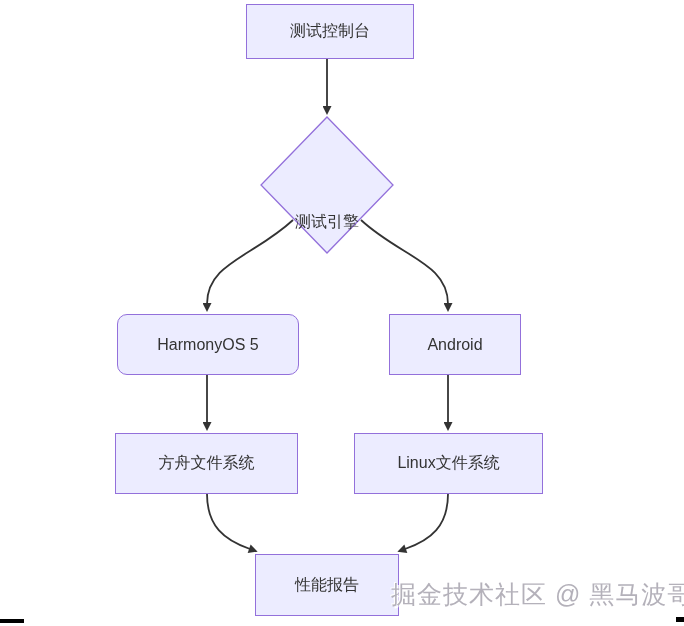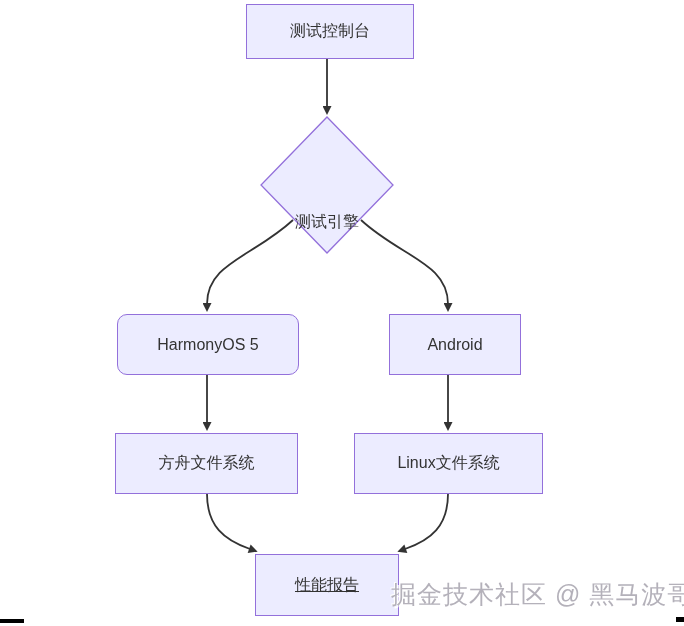--- a/index.html
+++ b/index.html
@@ -107,21 +107,21 @@
   </div>
 
   <div class="node" style="left:115px; top:433px; width:183px; height:61px;font-family:Liberation Mono, monospace;">
     <span>方舟文件系统</span>
   </div>
 
   <div class="node" style="left:354px; top:433px; width:189px; height:61px;">
     <span>Linux文件系统</span>
   </div>
 
-  <div class="node" style="left:255px; top:554px; width:144px; height:62px;text-decoration:underline;">
+  <div class="node" style="left:255px; top:554px; width:144px; height:62px;">
     <span>性能报告</span>
   </div>
 
   <div class="watermark" style="color: rgb(180, 177, 186);">掘金技术社区 @ 黑马波哥</div>
 
   <div class="artifact artifact-bottom-left"></div>
   <div class="artifact artifact-bottom-right"></div>
 
 </div>
 

